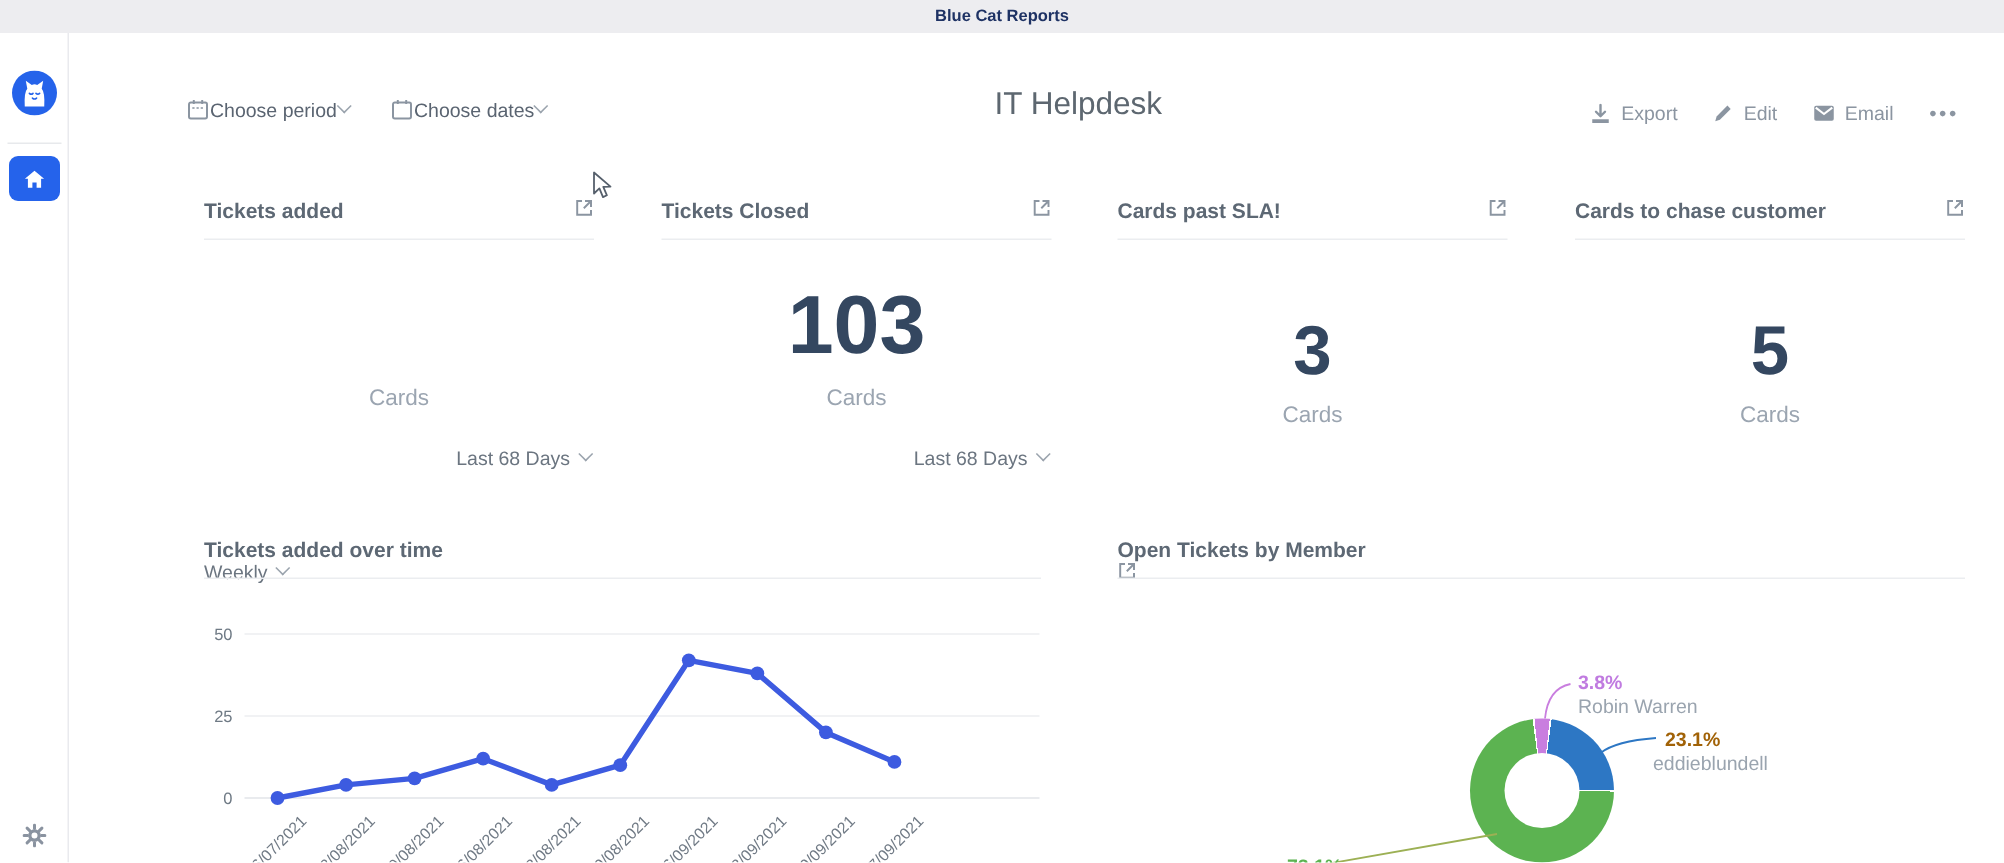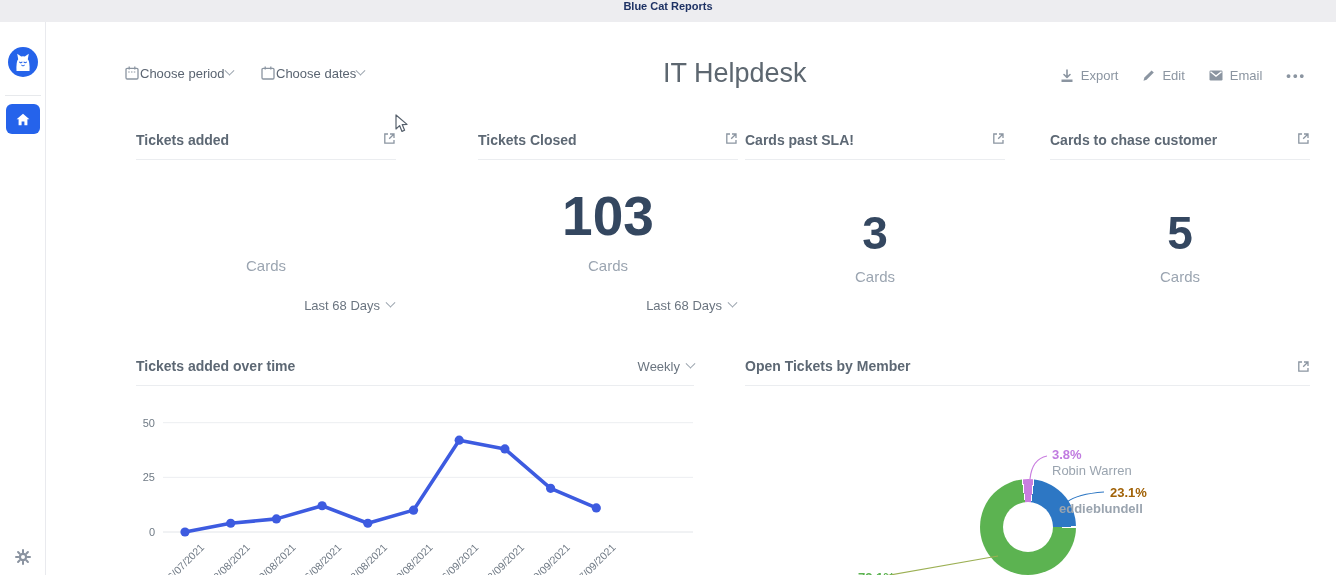--- a/index.html
+++ b/index.html
@@ -6,36 +6,36 @@
   html,body { width:1336px; height:575px; }
   body {
     position: relative; overflow: hidden; background:#ffffff;
     font-family: "Liberation Sans", sans-serif;
     color:#5d6874;
   }
   .abs { position:absolute; }
 
   
   .topbar { position:absolute; left:0; top:0; width:1336px; height:22px;
-    background:#ededf0; display:flex; justify-content:center; }
+    background:#ededf0; display:flex; align-items:center; justify-content:center; }
   .topbar-title { font-size:11px; font-weight:bold; color:#1e3264; }
 
   
   .sidebar { position:absolute; left:0; top:22px; width:46px; height:553px;
     background:#ffffff; border-right:1px solid #e9eaee; }
   .logo { position:absolute; left:8px; top:25px; width:30px; height:30px; }
   .side-divider { position:absolute; left:5px; top:73px; width:36px; height:1px; background:#e7e9ec; }
   .home-btn { position:absolute; left:6px; top:82px; width:34px; height:30px;
     background:#2563eb; border-radius:6px; display:flex; align-items:center; justify-content:center; }
   .gear { position:absolute; left:15px; bottom:10px; width:16px; height:16px; }
 
   
   .hdr-btn { position:absolute; top:63px; height:20px; display:flex; align-items:center;
     gap:1px; font-size:13px; color:#5a6471; cursor:default; }
-  .page-title { position:absolute; left:663px; top:58px; font-size:27px; font-weight:400; color:#5d6770; }
+  .page-title { position:absolute; left:663px; top:58px; font-size:21px; font-weight:400; color:#5d6770; }
   .actions { position:absolute; right:30px; top:63px; height:20px; display:flex; align-items:flex-end; gap:24px; }
   .action { display:flex; align-items:center; gap:7px; font-size:13px; color:#8b95a1; }
   .dots { font-size:13px; color:#8b95a1; letter-spacing:2px; font-weight:bold; }
 
   .chev { display:inline-block; width:7px; height:7px; border-right:1.5px solid #9aa3ad;
     border-bottom:1.5px solid #9aa3ad; transform:rotate(45deg) translate(-2px,-2px); }
 
   
   .card { position:absolute; top:132px; width:260px; height:190px; }
   .card-head { display:flex; align-items:flex-start; justify-content:space-between; }
@@ -44,21 +44,21 @@
   .big-num { position:absolute; left:0; right:0; text-align:center; color:#344760; font-weight:bold; }
   .num-lg { top:52px; font-size:55px; }
   .num-sm { top:74px; font-size:46px; }
   .unit { position:absolute; left:0; right:0; text-align:center; color:#9ba5b1; font-size:15px; }
   .unit-lg { top:125px; }
   .unit-sm { top:136px; }
   .period-row { position:absolute; right:2px; top:166px; display:flex; align-items:center; gap:7px;
     font-size:13px; color:#6b7580; }
 
   
-  .panel-head { position:absolute; display:flex; align-items:center; justify-content:space-between; }
+  .panel-head { position:absolute; display:flex; justify-content:space-between;flex-direction:column; }
   .panel-title { font-size:14px; font-weight:600; color:#5d6874; }
   .panel-divider { position:absolute; height:1px; background:#ebedf0; }
 
   .pct { position:absolute; font-size:13px; font-weight:600; }
   .pct-name { position:absolute; font-size:13px; color:#9aa4af; font-weight:400; }
 
   .donut { position:absolute; left:980px; top:479px; width:96px; height:96px; border-radius:50%; }
   .donut::after { content:''; position:absolute; inset:23px; background:#fff; border-radius:50%; }
 
   svg { display:block; }
@@ -156,21 +156,21 @@
     </svg>
   </div>
   <div class="card-divider"></div>
   <div class="unit unit-lg">Cards</div>
   <div class="period-row">
     <span>Last 68 Days</span>
     <span class="chev"></span>
   </div>
 </div>
 
-<div class="card" style="left:441px;margin-left:37px;">
+<div class="card" style="left:441px;">
   <div class="card-head">
     <span class="card-title">Tickets Closed</span>
     <svg width="13" height="13" viewBox="0 0 13 13">
       <path d="M5,2 H1.8 V11.2 H11 V8" fill="none" stroke="#8b95a1" stroke-width="1.3"></path>
       <path d="M7,2 H11 V6 M11,2 L6.2,6.8" fill="none" stroke="#8b95a1" stroke-width="1.3"></path>
     </svg>
   </div>
   <div class="card-divider"></div>
   <div class="big-num num-lg">103</div>
   <div class="unit unit-lg">Cards</div>
@@ -258,18 +258,18 @@
 
 <svg class="abs" style="left:745px; top:390px;" width="591" height="185" viewBox="0 0 591 185">
   <path d="M302,66 Q287,69 285,89" fill="none" stroke="#c97edf" stroke-width="1.2"></path>
   <path d="M359,102 Q332,104 322,112" fill="none" stroke="#2d77c4" stroke-width="1.2"></path>
   <path d="M253,166 L128,188" fill="none" stroke="#9cb054" stroke-width="1.2"></path>
 </svg>
 
 <div class="pct" style="left:1052px; top:447px; color:#c07be0;">3.8%</div>
 <div class="pct-name" style="left:1052px; top:463px;">Robin Warren</div>
 <div class="pct" style="left:1110px; top:485px; color:#a16207;">23.1%</div>
-<div class="pct-name" style="left:1059px; top:501px;font-weight:bold;">eddieblundell</div>
+<div class="pct-name" style="left:1102px; top:501px;">eddieblundell</div>
 <div class="pct" style="left:858px; top:570px; color:#5cb351;">73.1%</div>
 
 <svg class="abs" style="left:395px; top:114px;" width="14" height="20" viewBox="0 0 14 20">
   <path d="M1,1 L1,15 L4.6,11.6 L7,17.4 L9.6,16.2 L7.2,10.6 L12,10.4 Z" fill="#ffffff" stroke="#56606c" stroke-width="1.2" stroke-linejoin="round"></path>
 </svg>
 
 </body></html>

